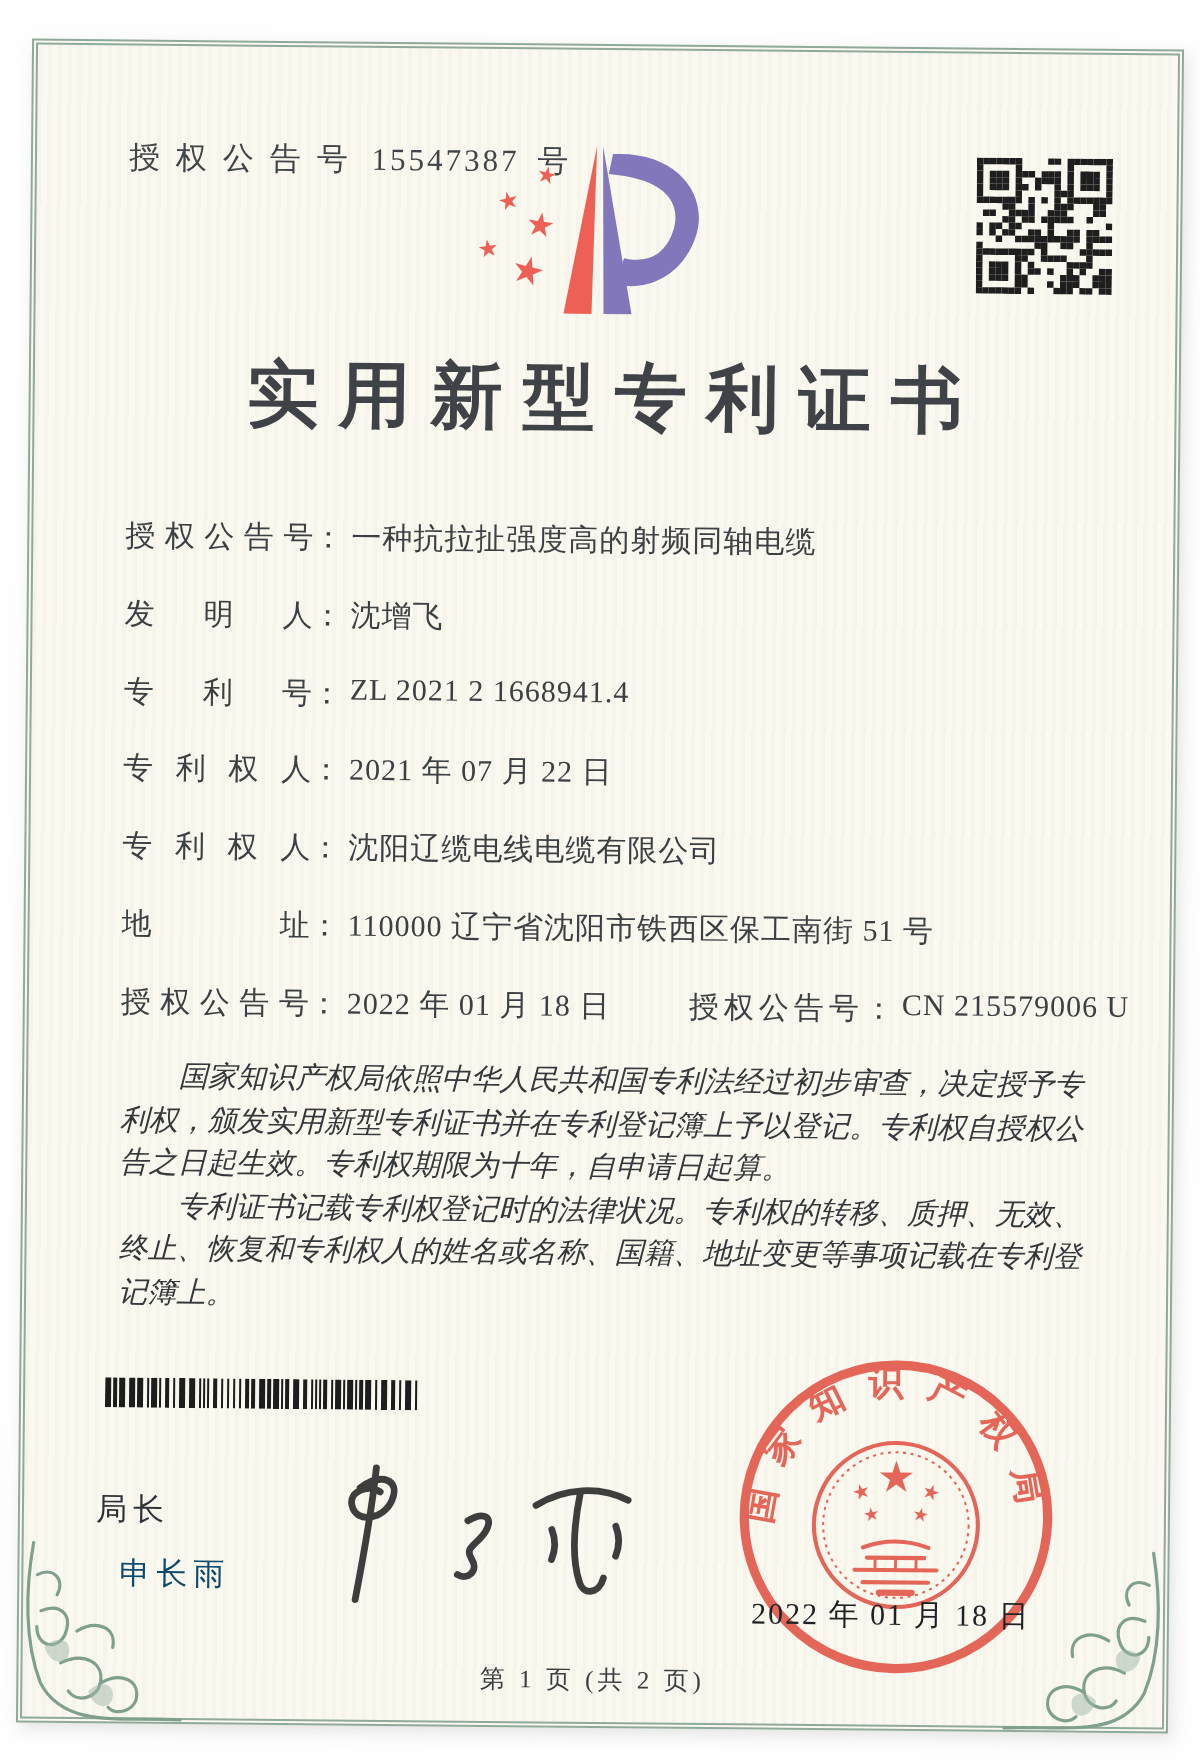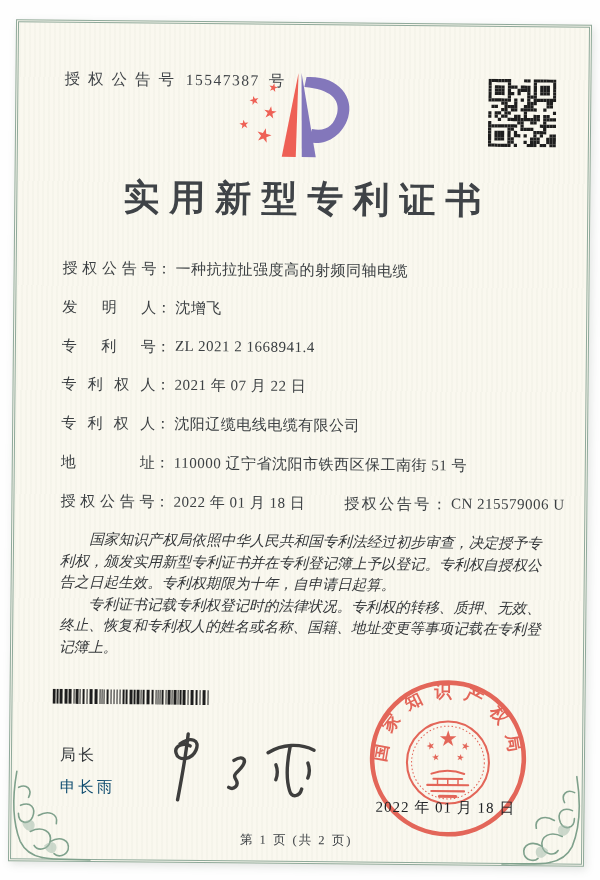--- a/index.html
+++ b/index.html
@@ -23,21 +23,21 @@
   .frow{height:38.8px;display:flex;align-items:flex-start;}
   .frow.last{position:relative;}
   .flabel{display:inline-block;width:94px;text-align:justify;text-align-last:justify;}
   .fval{margin-left:4px;letter-spacing:.5px;white-space:nowrap;}
   .grant2{position:absolute;left:284px;top:0;display:flex;white-space:nowrap;}
   .grant2 .g2label{letter-spacing:2.5px;font-family:Liberation Mono, monospace;}
   .paras{position:absolute;left:46px;top:506px;width:484px;font-size:14.6px;line-height:21.6px;
          color:#35383b;font-style:italic;}
   .paras p{margin:0;text-indent:2em;}
   .barcode{position:absolute;left:40px;top:666px;width:164px;height:15px;}
-  .director-title{position:absolute;left:48px;top:722px;font-size:15.5px;letter-spacing:3px;color:#2f3337;}
+  .director-title{position:absolute;left:36px;top:722px;font-size:15.5px;letter-spacing:3px;color:#2f3337;}
   .director-name{position:absolute;left:48px;top:754px;font-size:15.5px;letter-spacing:3px;color:#0c4a6e;}
   .signature{position:absolute;left:138px;top:698px;width:190px;height:95px;z-index:2;}
   .seal{position:absolute;left:354px;top:650px;width:164px;height:164px;opacity:.92;z-index:1;}
   .seal-date{position:absolute;left:364px;top:772px;font-size:15px;color:#1f2225;
              letter-spacing:1px;z-index:3;white-space:nowrap;}
   .footer{position:absolute;left:0;right:0;bottom:12px;text-align:center;font-size:12.5px;
           letter-spacing:2px;color:#3a3e42;}
   .corner{position:absolute;width:86px;height:96px;bottom:-3px;z-index:1;}
   .corner.bl{left:-3px;}
   .corner.br{right:-3px;transform:scaleX(-1);}

